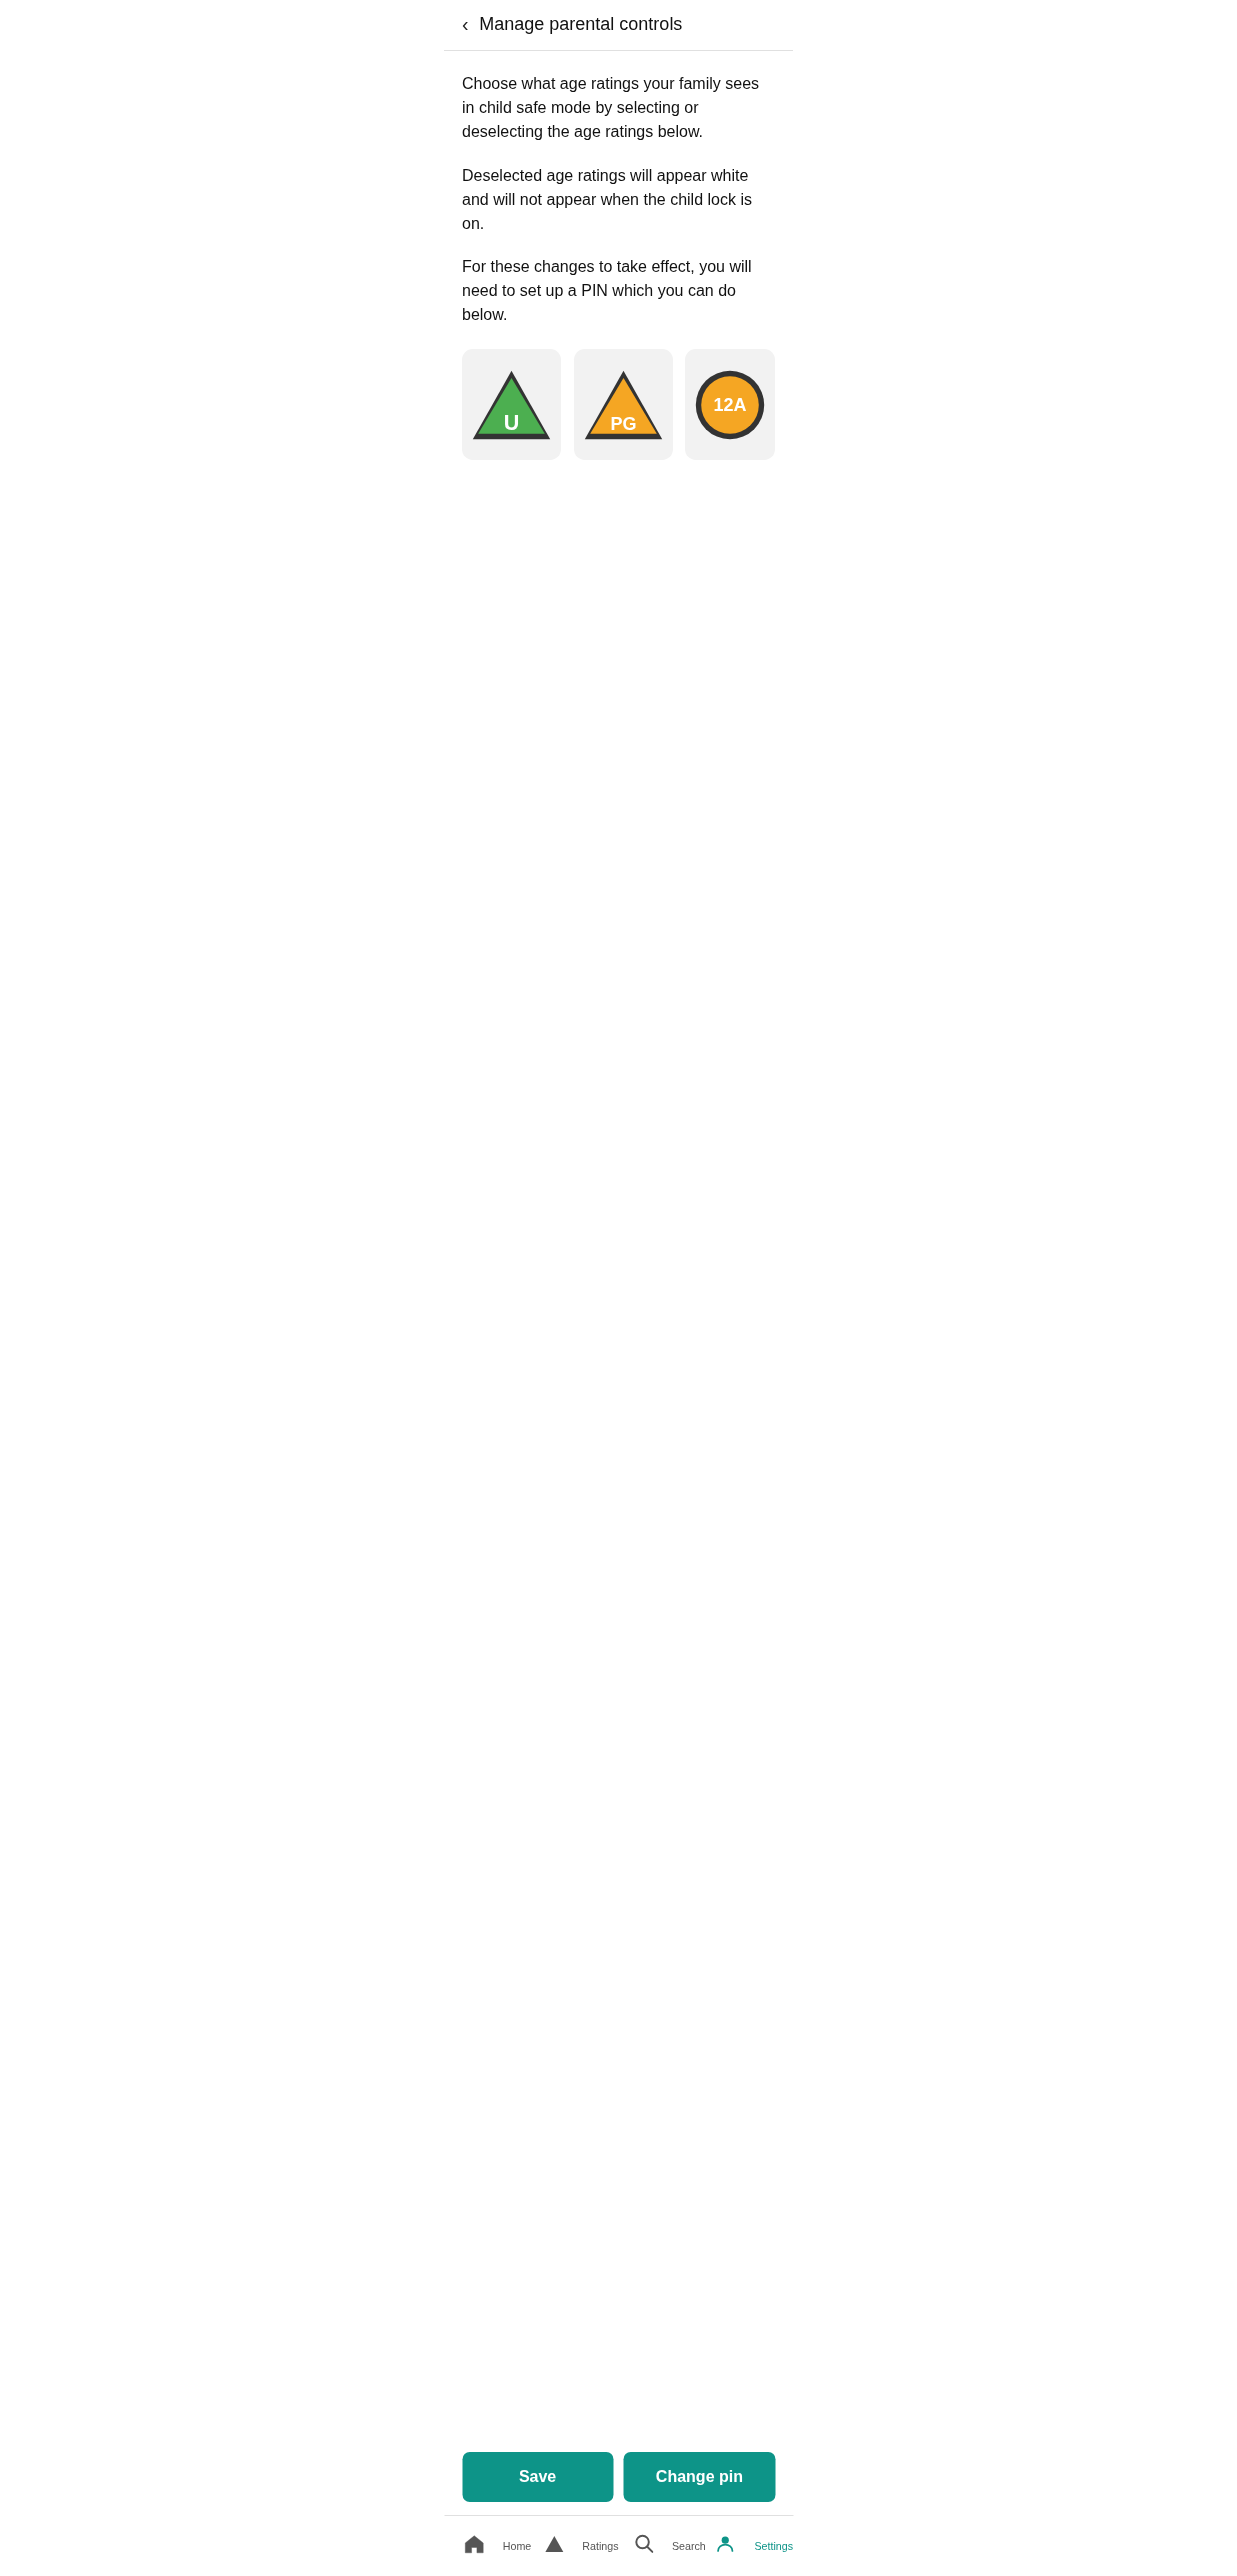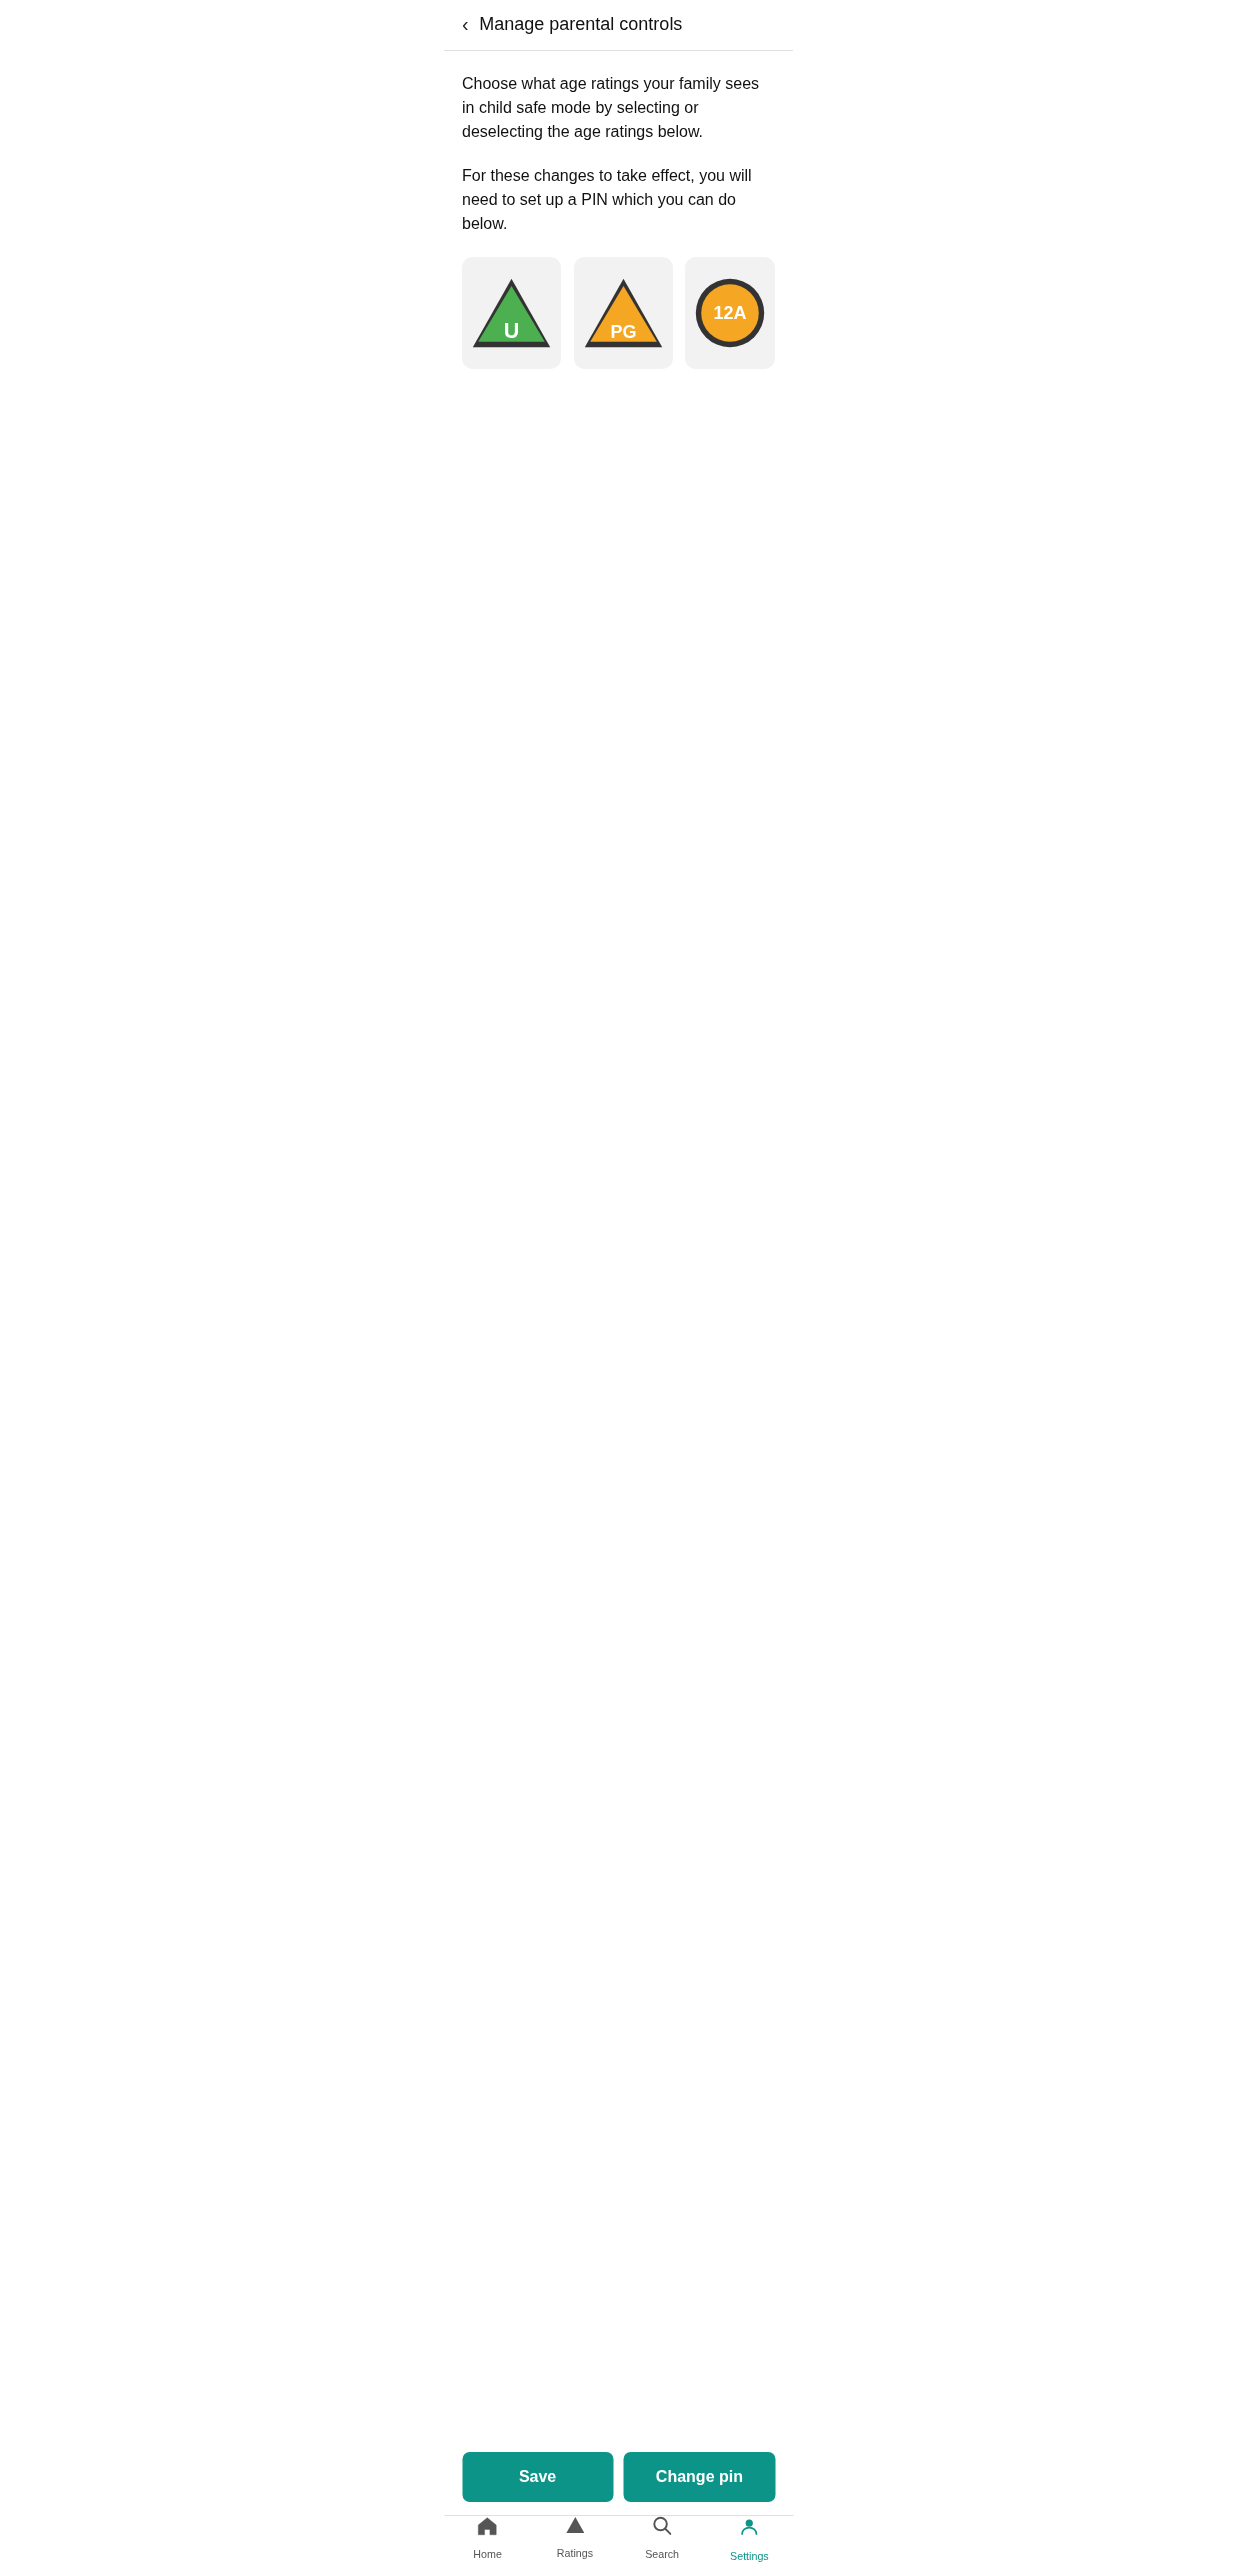--- a/index.html
+++ b/index.html
@@ -112,25 +112,25 @@
       background: #fff;
       border-top: 0.9px solid #e0e0e0;
       display: flex;
       align-items: stretch;
       height: 61px;
     }
 
     .nav-item {
       flex: 1;
       display: flex;
-      flex-direction: column;
+      flex-direction: row;
       align-items: center;
-      justify-content: flex-start;
-      cursor: pointer;
-      gap: 9px;
+      justify-content: flex-end;
+      cursor: pointer;
+      gap: 18px;
     }
 
     .nav-icon {
       font-size: 19.7px;
       line-height: 1;
       color: #555;
     }
 
     .nav-label {
       font-size: 10.7px;
@@ -145,20 +145,21 @@
 </head>
 <body>
 
 <div class="header">
   <button class="back-btn">‹</button>
   <span class="header-title">Manage parental controls</span>
 </div>
 
 <div class="content">
   <p class="description-text">Choose what age ratings your family sees in child safe mode by selecting or deselecting the age ratings below.</p>
+  <p class="description-text">Deselected age ratings will appear white and will not appear when the child lock is on.</p>
   <p class="description-text">For these changes to take effect, you will need to set up a PIN which you can do below.</p>
 
   <div class="ratings-grid">
 
     <div class="rating-card">
       <svg width="81" height="72" viewBox="0 0 90 80">
 
         <polygon points="45,2 88,78 2,78" fill="#333"></polygon>
 
         <polygon points="45,10 82,72 8,72" fill="#4caf50"></polygon>

